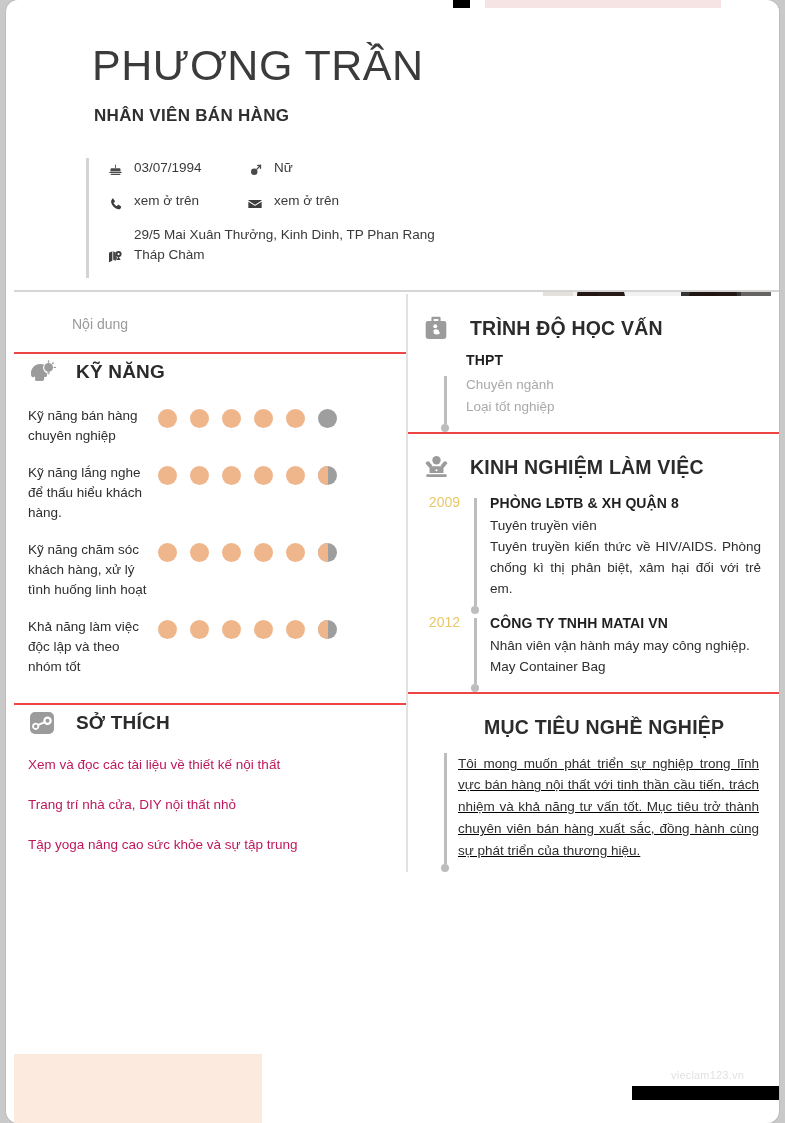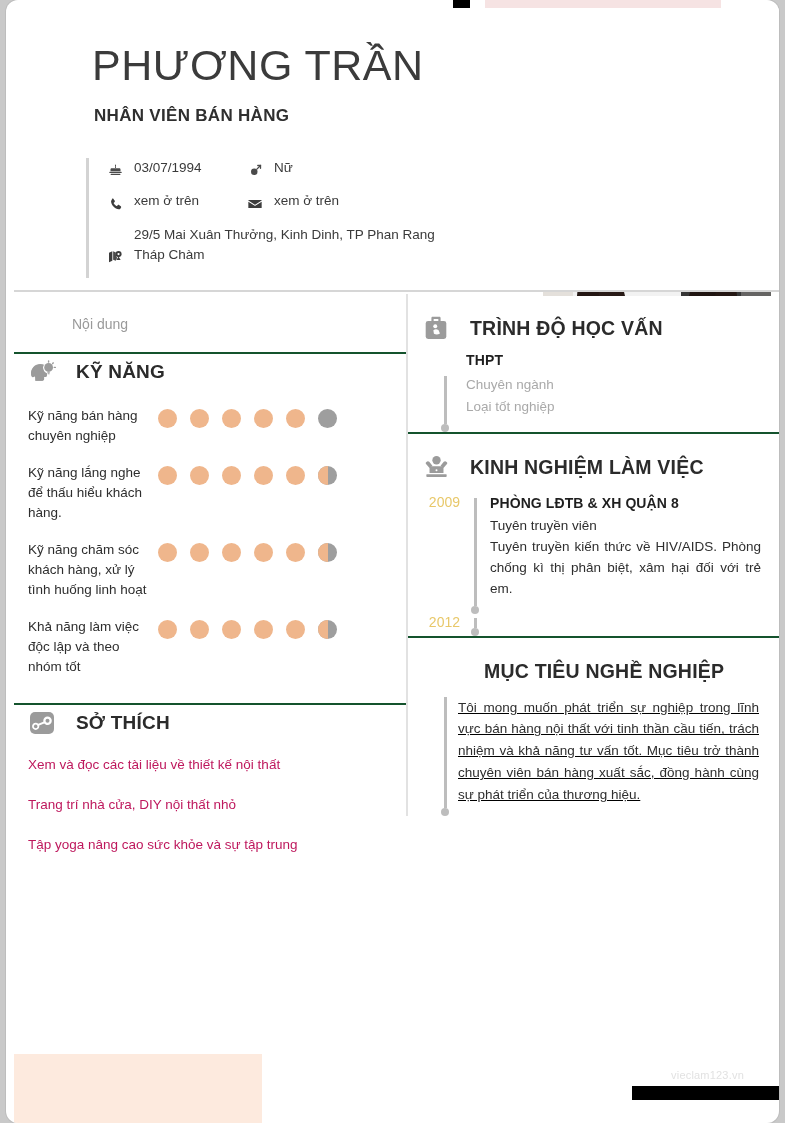--- a/index.html
+++ b/index.html
@@ -81,21 +81,21 @@
     position:absolute;left:8px;top:294px;width:392px;
     box-sizing:border-box;
   }
   .col-right{
     position:absolute;left:400px;top:294px;width:377px;
     box-sizing:border-box;
     border-left:2px solid #e2e2e2;
   }
 
   .panel{
-    border-bottom:2px solid #14532d;
+    border-bottom:2px solid #ef4444;
     box-sizing:border-box;
   }
   .panel.nb{border-bottom:none;}
 
   
   .noidung{
     padding:22px 0 20px 58px;
     font-size:14px;color:#9a9a9a;
   }
 
@@ -510,20 +510,25 @@
               <div class="exp-line just">Tuyên truyền viên</div>
               <div class="exp-line just">Tuyên truyền kiến thức về HIV/AIDS. Phòng chống kì thị phân biệt, xâm hại đối với trẻ em.</div>
             </div>
           </div>
           <div class="exp-row">
             <div class="exp-year">2012</div>
             <div class="exp-rail">
               <div class="rail-line"></div>
               <div class="rail-dot"></div>
             </div>
+            <div class="exp-txt">
+              <div class="exp-comp">CÔNG TY TNHH MATAI VN</div>
+              <div class="exp-line just">Nhân viên vận hành máy may công nghiệp.</div>
+              <div class="exp-line just">May Container Bag</div>
+            </div>
           </div>
         </div>
     </div>
 
     <div class="panel nb">
       <div class="obj-head">
         <div class="obj-title">MỤC TIÊU NGHỀ NGHIỆP</div>
       </div>
       <div class="obj-block">
         <div class="obj-rail">

